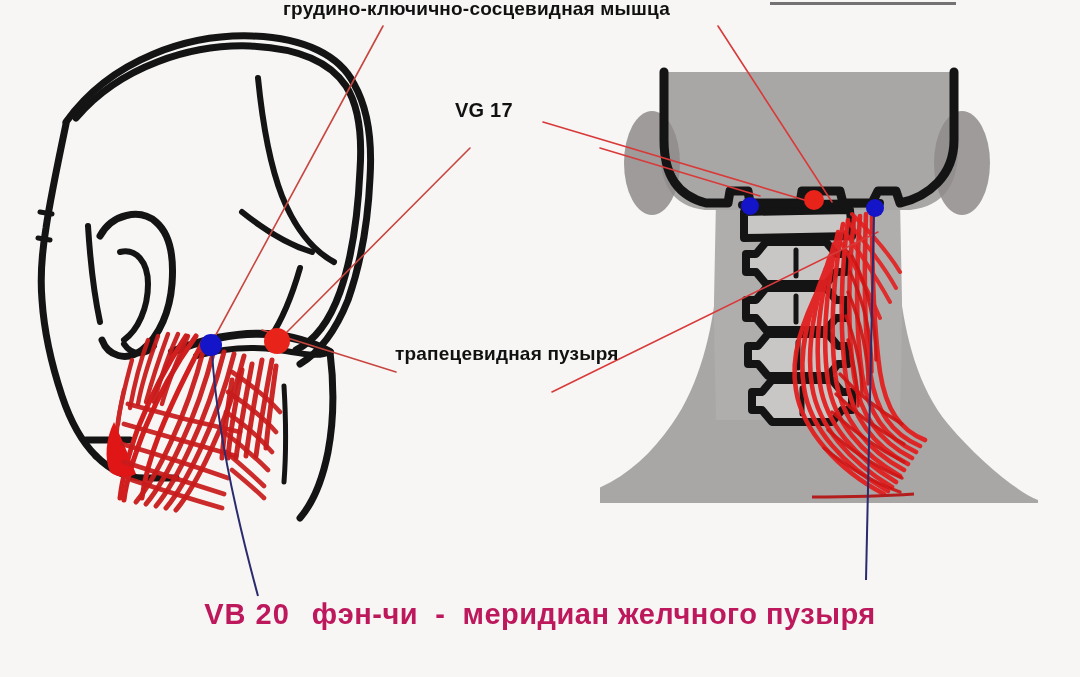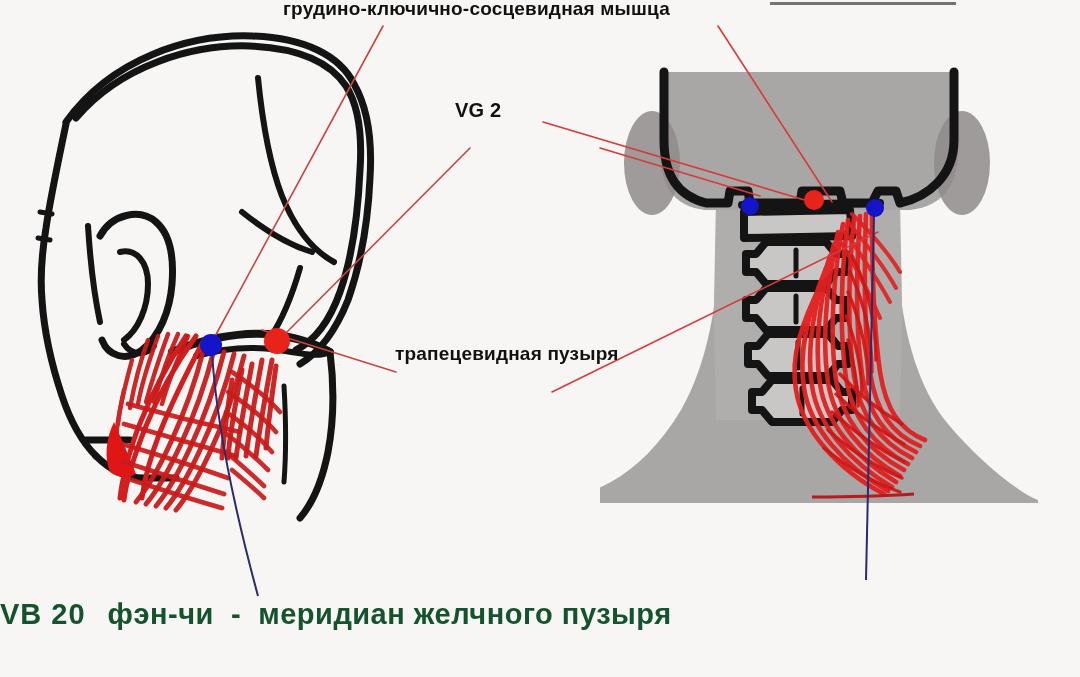--- a/index.html
+++ b/index.html
@@ -20,23 +20,24 @@
     white-space:nowrap;
     letter-spacing:0.2px;
   }
   #label-scm{left:283px;top:-2px;font-size:19px;}
   #label-vg16{left:455px;top:99px;font-size:20px;}
   #label-trap{left:395px;top:343px;font-size:19px;}
 
   #caption{
     position:absolute;
     left:0;top:598px;width:1080px;
+    text-align:center;
     font-size:29px;
     font-weight:bold;
-    color:#14532d;
+    color:#be185d;
     letter-spacing:0.5px;
   }
   #caption .cap-code{letter-spacing:1px;}
   #caption .cap-sp{display:inline-block;width:22px;}
 </style>
 </head>
 <body>
 
 <div id="stage">
 
@@ -248,21 +249,21 @@
       <circle cx="211" cy="345" r="11" fill="#1414c8"></circle>
       <circle cx="277" cy="341" r="13" fill="#e8231a"></circle>
       <circle cx="750" cy="206" r="9" fill="#1414c8"></circle>
       <circle cx="814" cy="200" r="10" fill="#e8231a"></circle>
       <circle cx="875" cy="208" r="9" fill="#1414c8"></circle>
     </g>
   </svg>
 
   <div class="lbl" id="label-scm">грудино-ключично-сосцевидная мышца</div>
 
-  <div class="lbl" id="label-vg16">VG 2</div>
+  <div class="lbl" id="label-vg16">VG 17</div>
 
   <div class="lbl" id="label-trap">трапецевидная пузыря</div>
 
   <div id="caption">
     <span class="cap-code">VB  20</span><span class="cap-sp"></span><span>фэн-чи</span>&nbsp;&nbsp;<span>-</span>&nbsp;&nbsp;<span>меридиан желчного пузыря</span>
   </div>
 
 </div>
 
 </body></html>

